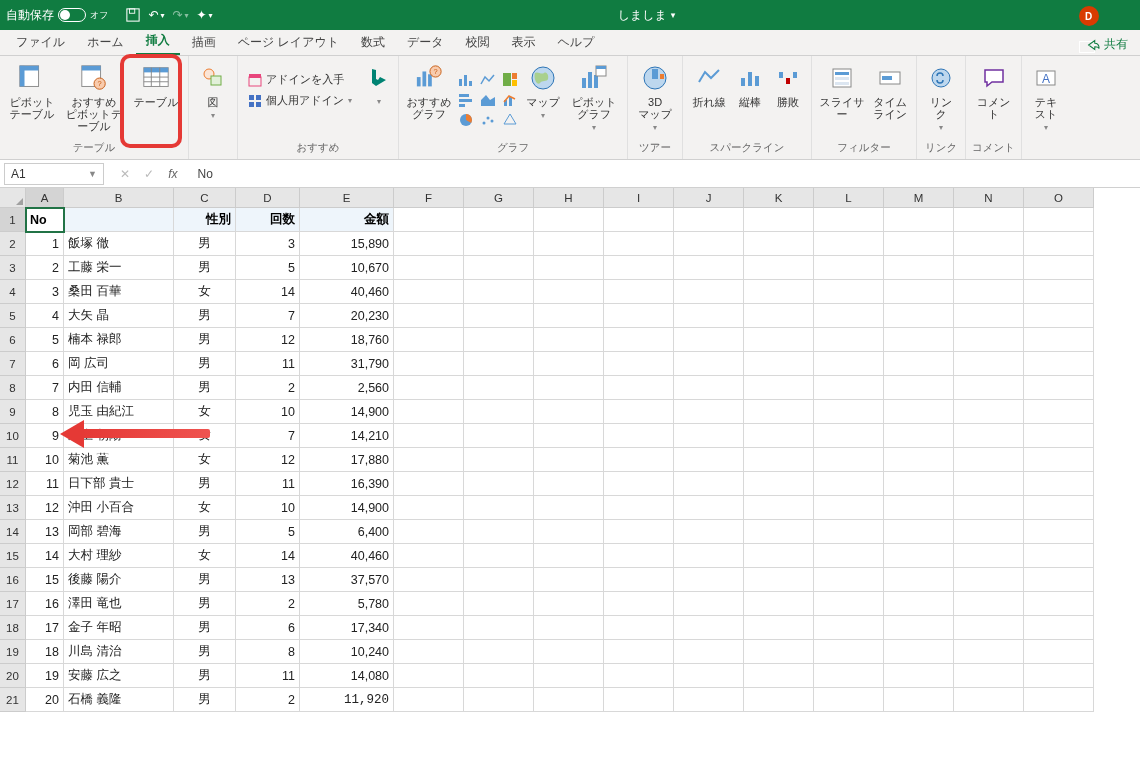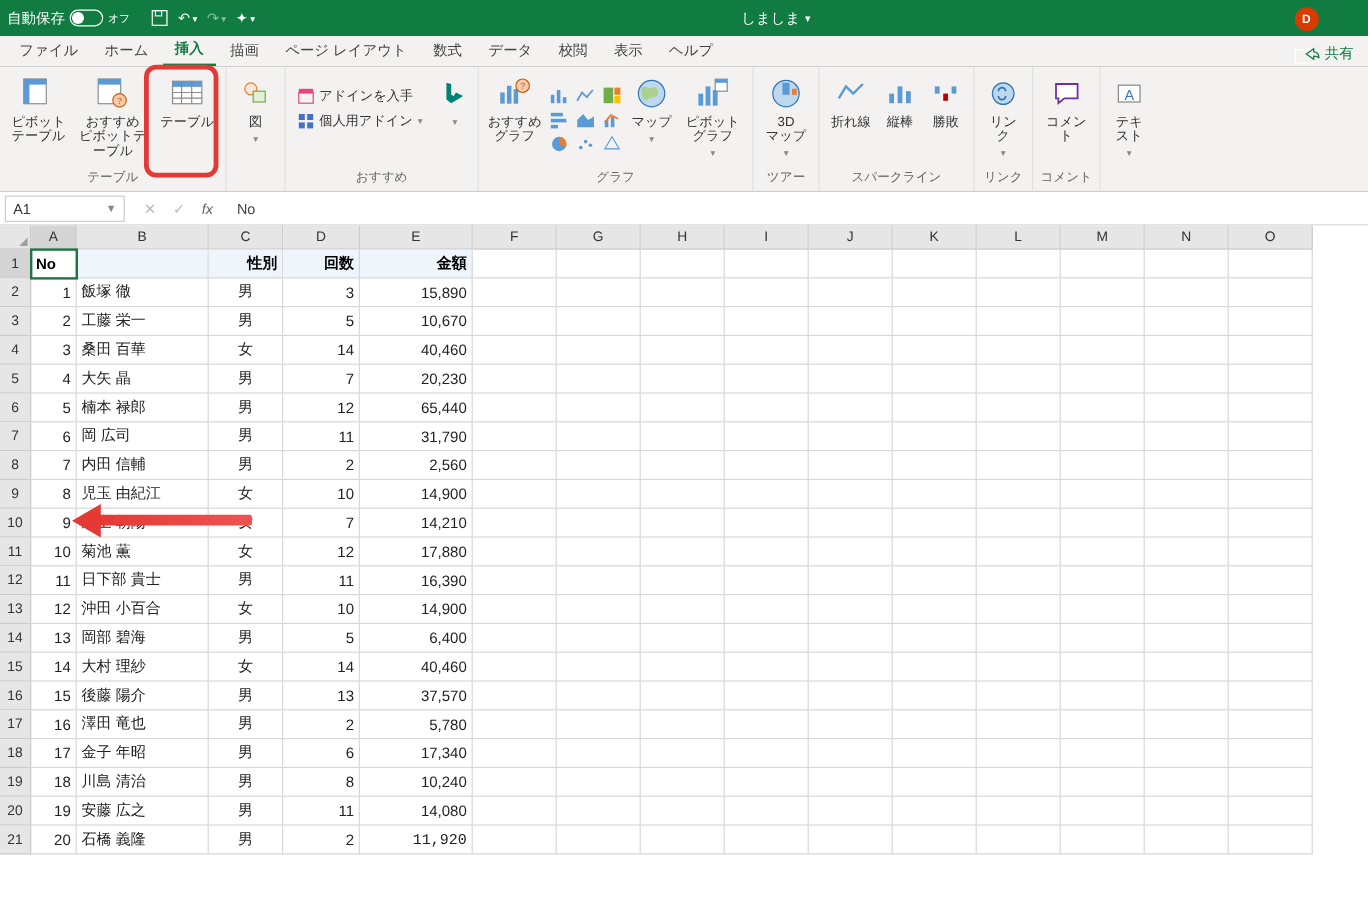--- a/index.html
+++ b/index.html
@@ -353,20 +353,46 @@
               <rect x="10" y="12" width="4" height="6" fill="#C00000"></rect>
               <rect x="17" y="6" width="4" height="6" fill="#5b9bd5"></rect>
             </svg>
           </span>
           <span>勝敗</span>
         </div>
     </div>
     <div class="label">スパークライン</div>
   </div>
 
+  <div class="rgroup">
+    <div class="controls">
+      <div class="bigbtn" style="width:48px">
+          <span class="ico">
+            <svg width="24" height="24">
+              <rect x="3" y="3" width="18" height="18" fill="#fff" stroke="#888"></rect>
+              <rect x="5" y="6" width="14" height="3" fill="#5b9bd5"></rect>
+              <rect x="5" y="11" width="14" height="3" fill="#dce6f1"></rect>
+              <rect x="5" y="16" width="14" height="3" fill="#dce6f1"></rect>
+            </svg>
+          </span>
+          <span>スライサー</span>
+        </div>
+      <div class="bigbtn" style="width:40px">
+          <span class="ico">
+            <svg width="24" height="24">
+              <rect x="2" y="6" width="20" height="12" fill="#fff" stroke="#888"></rect>
+              <rect x="4" y="10" width="10" height="4" fill="#5b9bd5"></rect>
+            </svg>
+          </span>
+          <span style="white-space:pre-line">タイム
+ライン</span>
+        </div>
+    </div>
+    <div class="label">フィルター</div>
+  </div>
 
   <div class="rgroup">
     <div class="controls">
       <div class="bigbtn" style="width:36px">
           <span class="ico">
             <svg width="24" height="24">
               <circle cx="12" cy="12" r="9" fill="#BDD7EE" stroke="#2E75B6"></circle>
               <path d="M8 10a3 3 0 0 1 6 0m-6 4a3 3 0 0 0 6 0" fill="none" stroke="#2E75B6" stroke-width="1.5"></path>
             </svg>
           </span>
@@ -534,21 +560,21 @@
         <div class="cell" style="width: 70px;"></div>
         <div class="cell" style="width: 70px;"></div>
         <div class="cell" style="width: 70px;"></div>
       </div>
       <div class="row">
         <div class="rowhdr">6</div>
         <div class="cell r" style="width: 38px;">5</div>
         <div class="cell" style="width: 110px;">楠本 禄郎</div>
         <div class="cell" style="width: 62px; justify-content: center;">男</div>
         <div class="cell r" style="width: 64px;">12</div>
-        <div class="cell r" style="width: 94px;">65,440</div>
+        <div class="cell r" style="width: 94px;">18,760</div>
         <div class="cell" style="width: 70px;"></div>
         <div class="cell" style="width: 70px;"></div>
         <div class="cell" style="width: 70px;"></div>
         <div class="cell" style="width: 70px;"></div>
         <div class="cell" style="width: 70px;"></div>
         <div class="cell" style="width: 70px;"></div>
         <div class="cell" style="width: 70px;"></div>
         <div class="cell" style="width: 70px;"></div>
         <div class="cell" style="width: 70px;"></div>
         <div class="cell" style="width: 70px;"></div>

